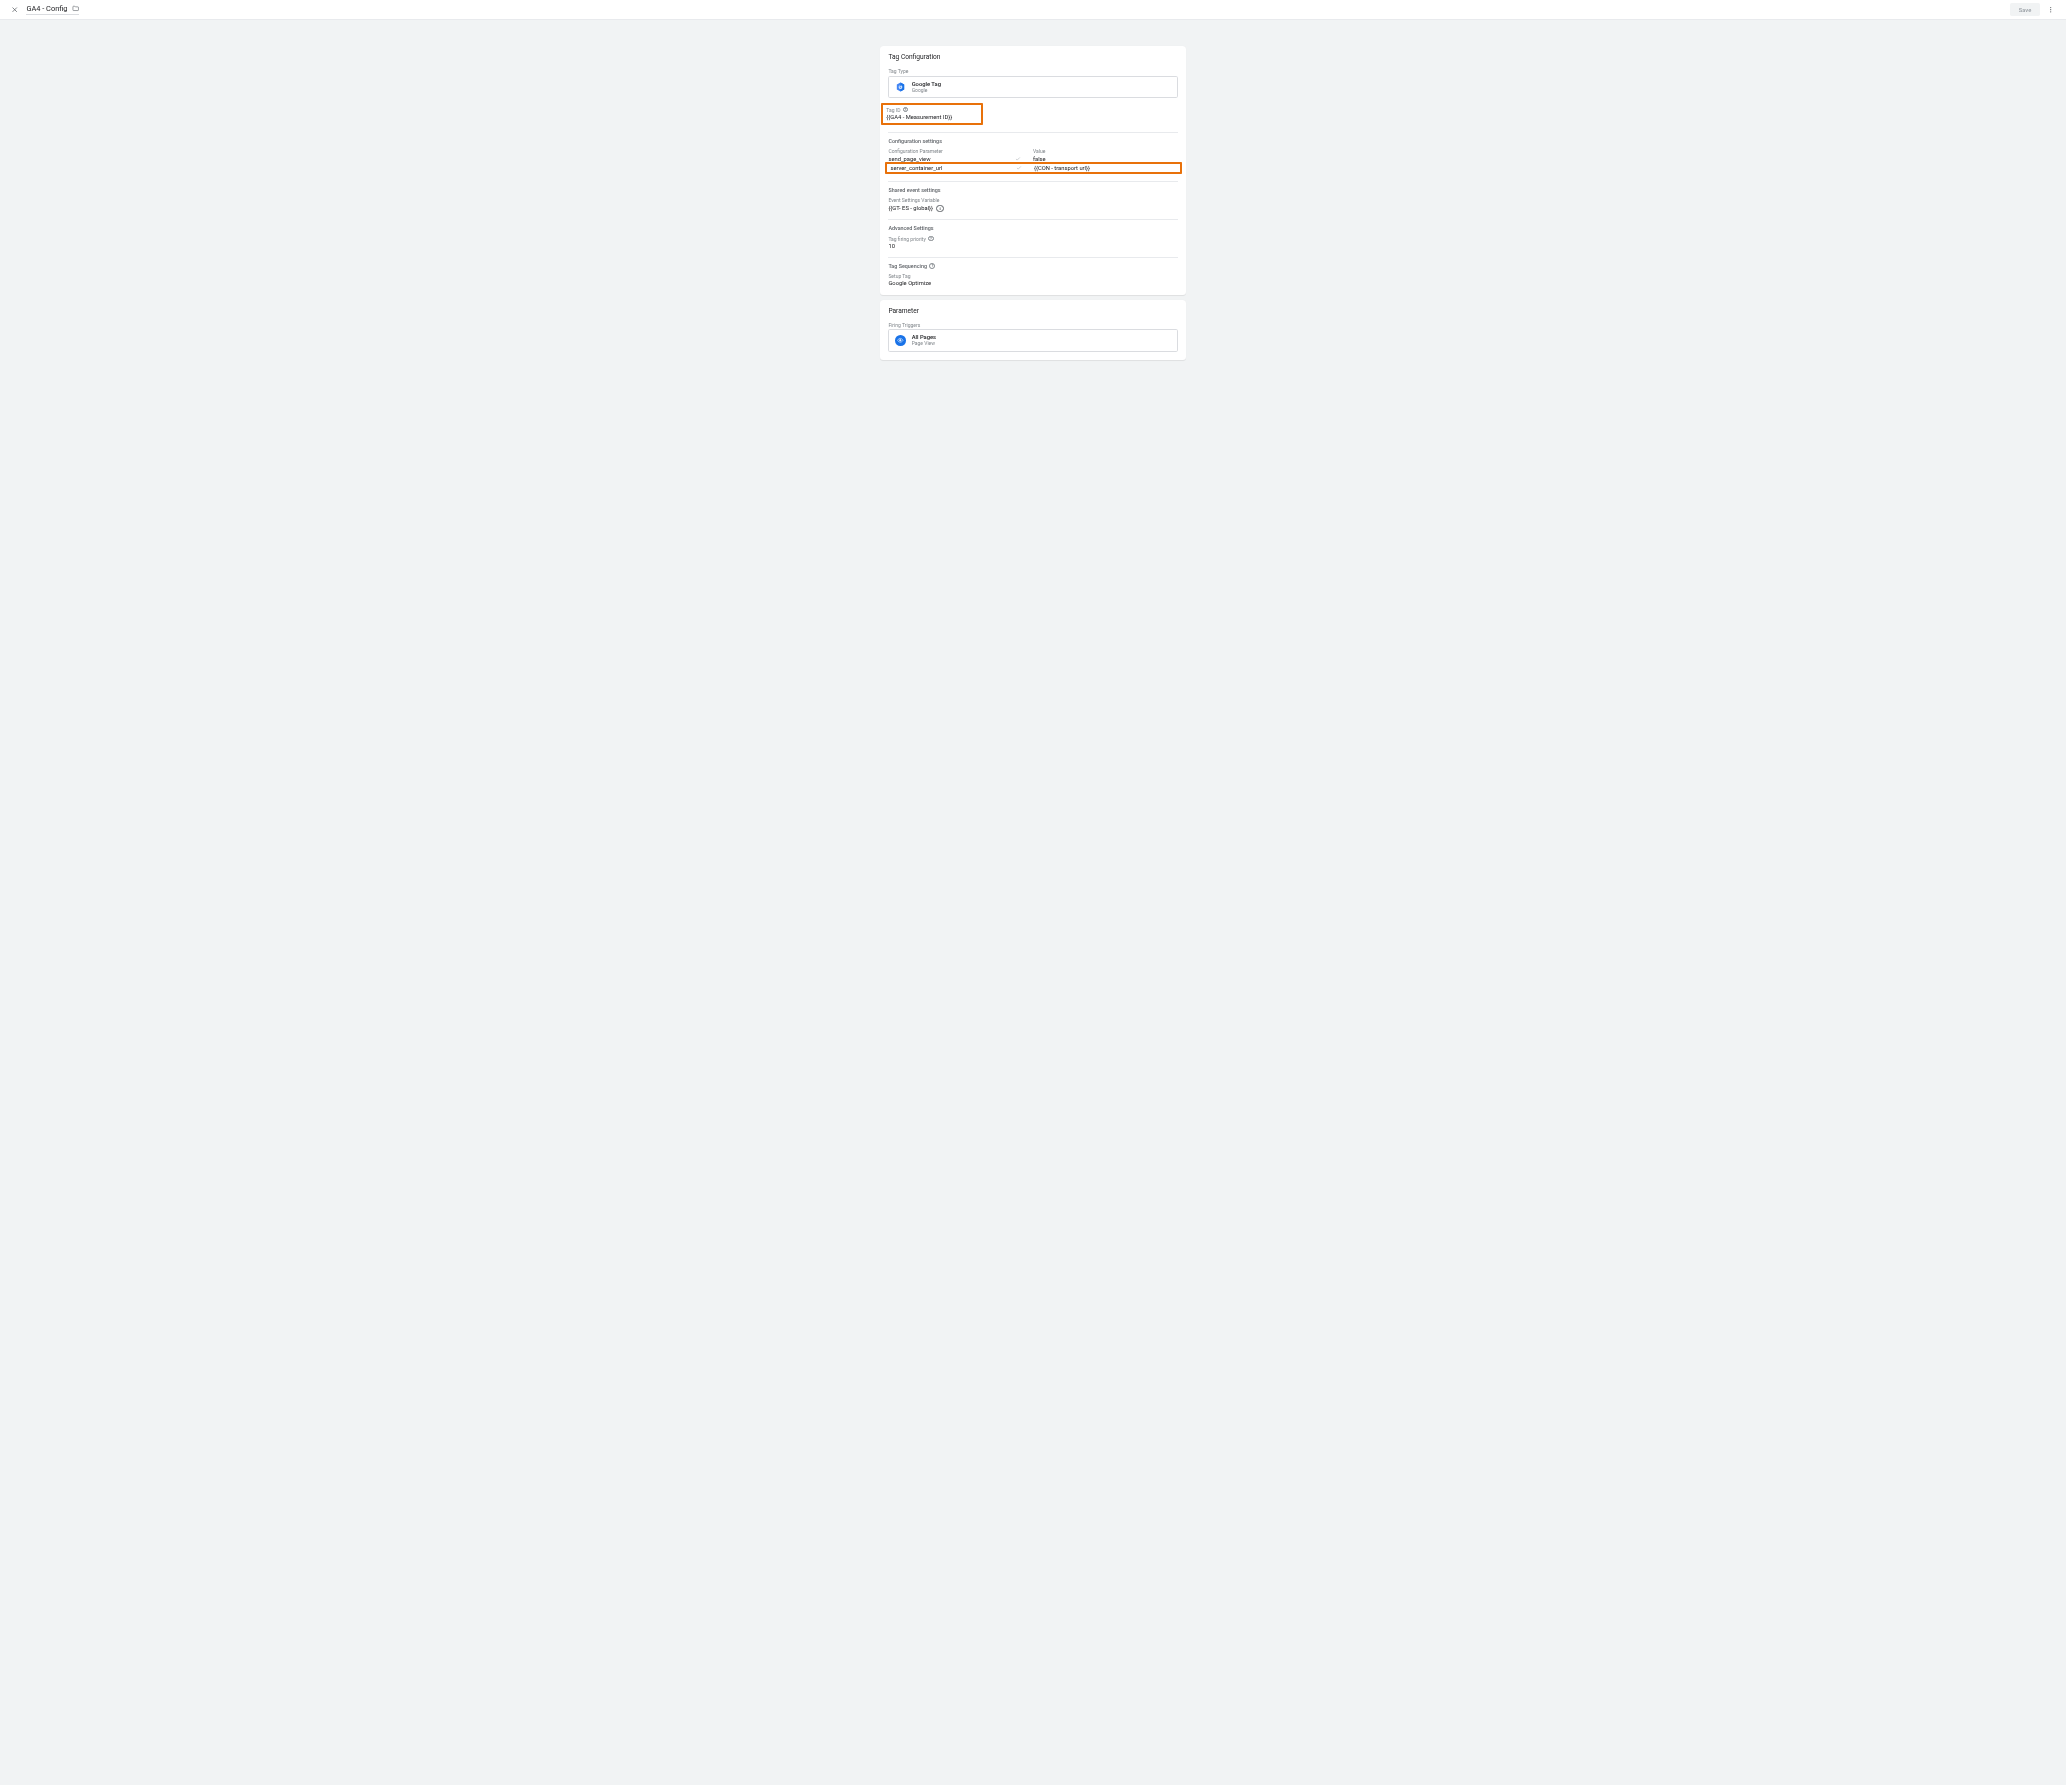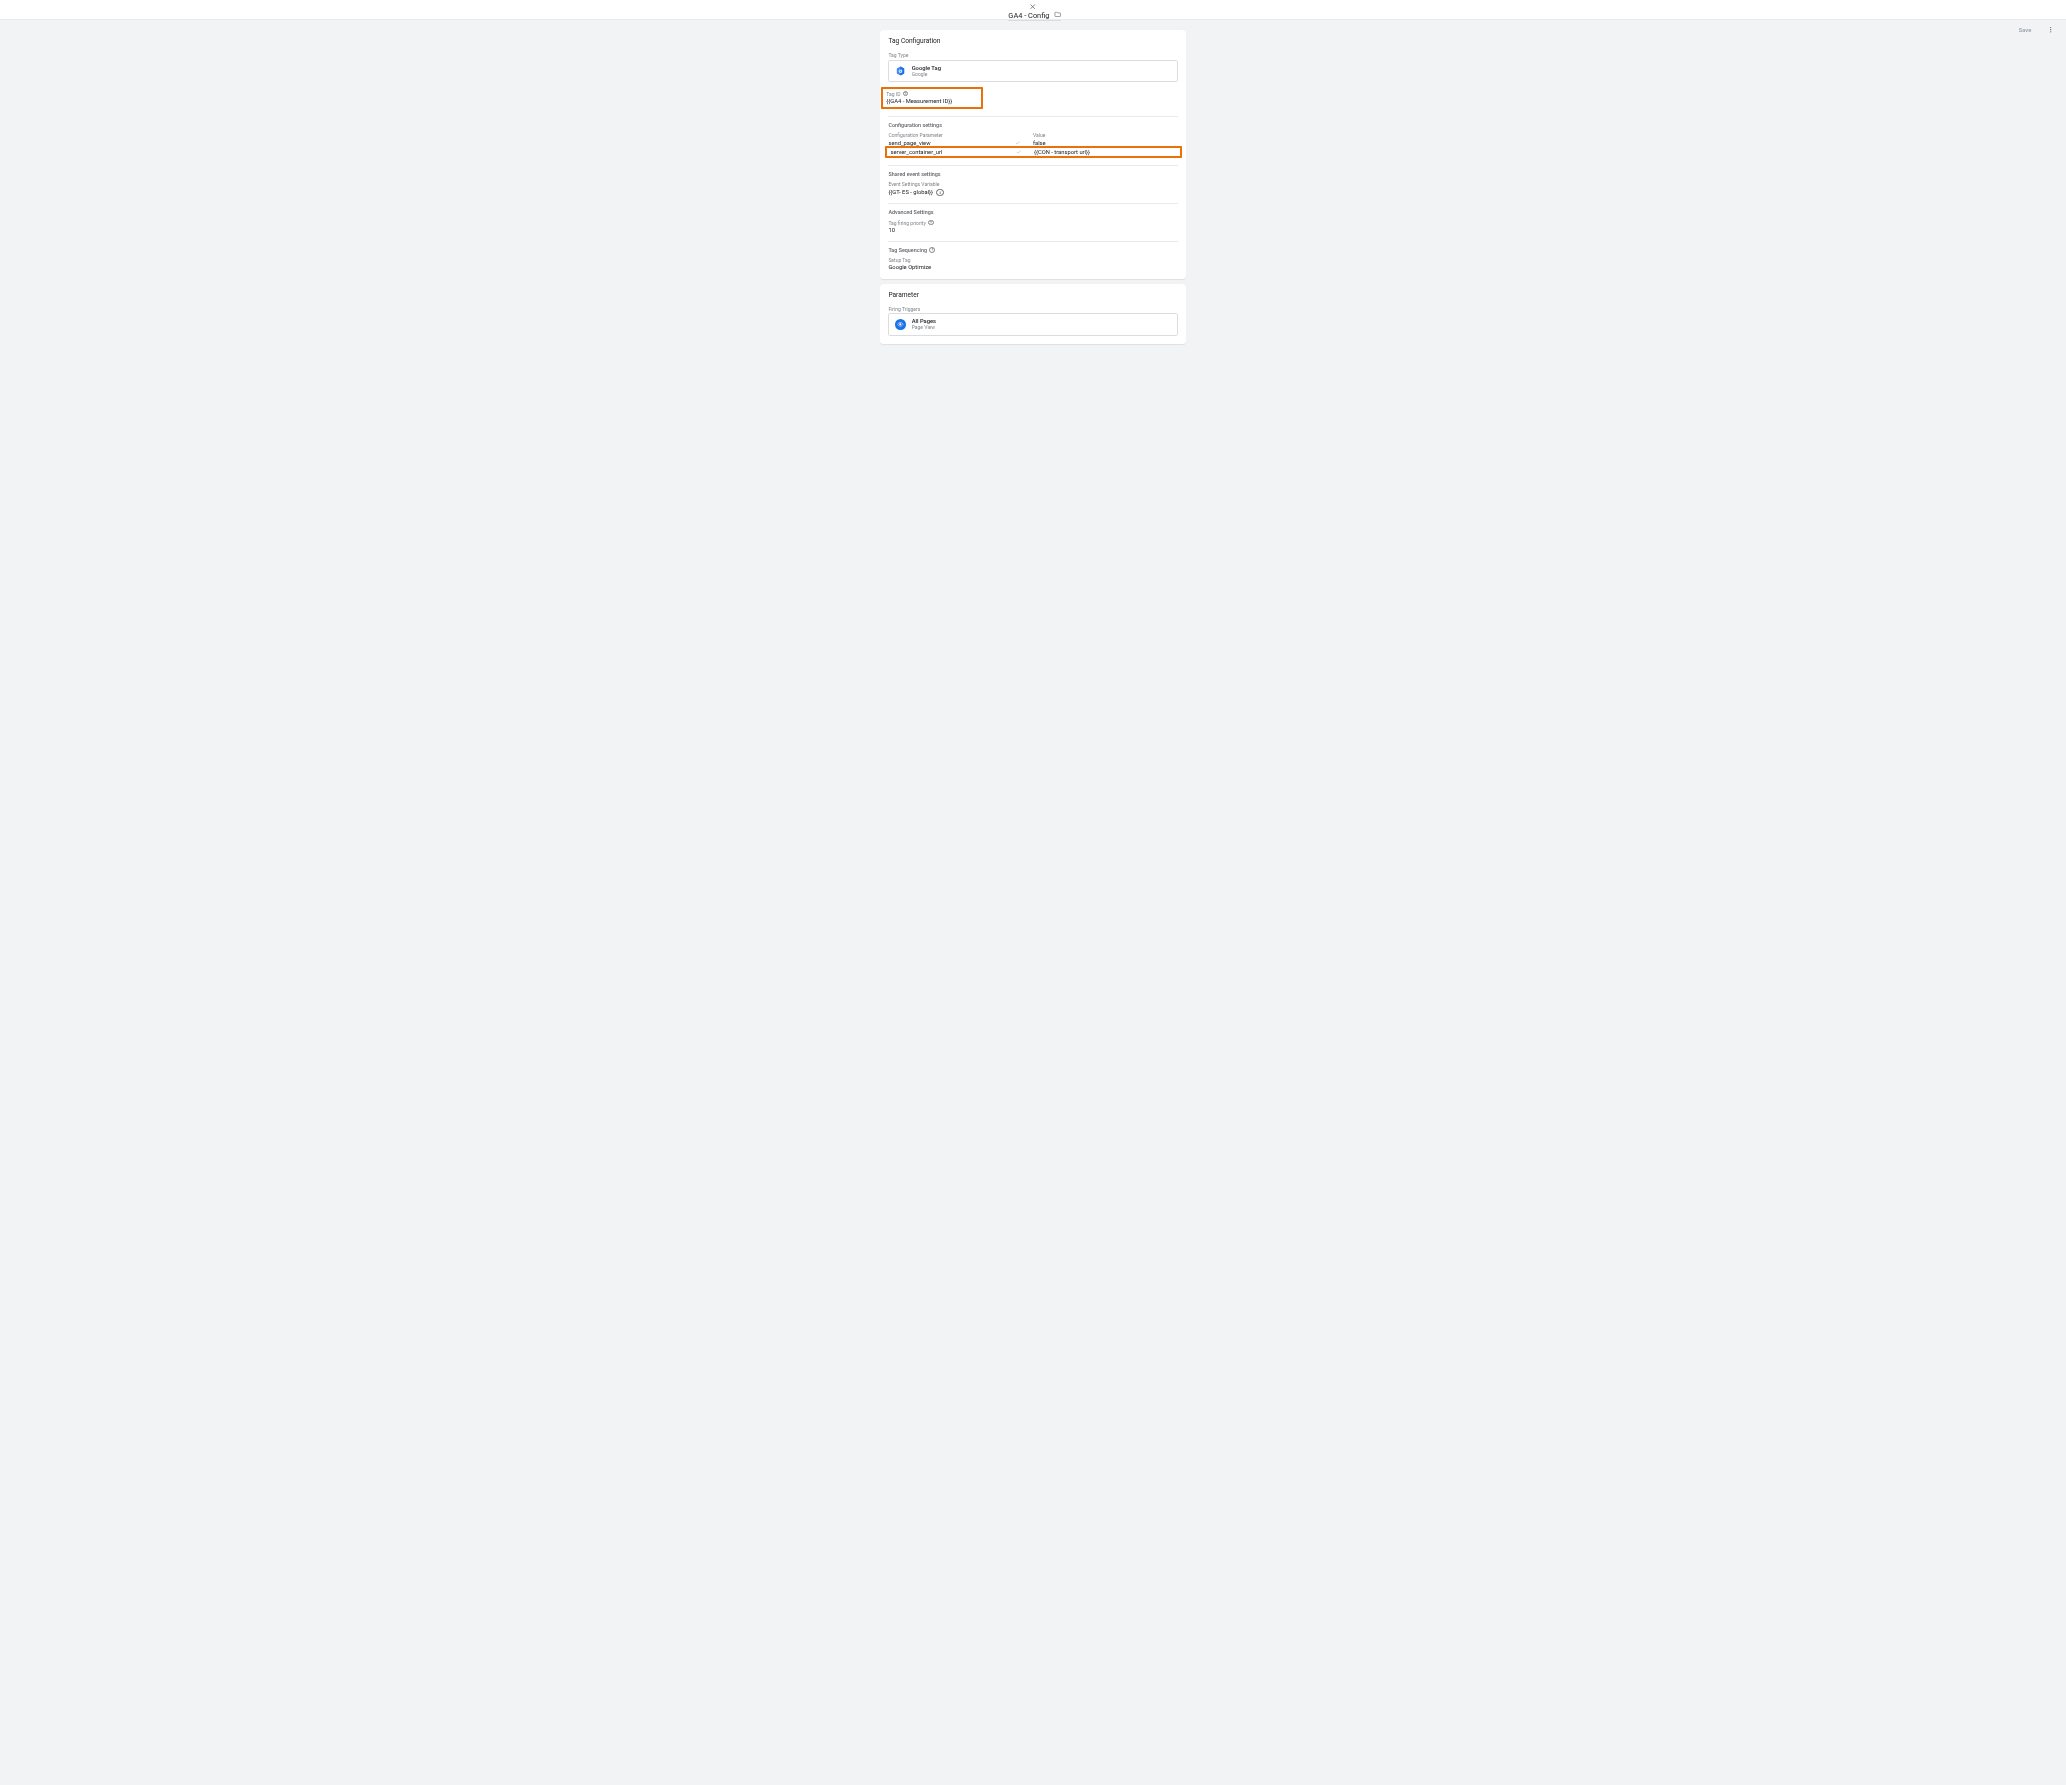--- a/index.html
+++ b/index.html
@@ -12,21 +12,20 @@
       background: #f1f3f4;
       color: #202124;
     }
     .header {
       background: #fff;
       display: flex;
       align-items: center;
       padding: 3.3px 6.6px;
       height: 20px;
       border-bottom: 0.4px solid #e8eaed;
-      flex-direction: column;
     }
     .close-btn {
       width: 16.5px;
       height: 16.5px;
       display: flex;
       align-items: center;
       justify-content: center;
       cursor: pointer;
       color: #5f6368;
       border-radius: 50%;
@@ -70,21 +69,21 @@
       height: 16.5px;
       display: flex;
       align-items: center;
       justify-content: center;
       cursor: pointer;
       color: #5f6368;
       border-radius: 50%;
     }
     .content {
       max-width: 314px;
-      margin: 10px auto;
+      margin: 26px auto;
       padding: 0 4.1px;
     }
     .card {
       background: #fff;
       border-radius: 3.3px;
       box-shadow: 0 0.4px 0.8px rgba(0,0,0,0.08);
       margin-bottom: 5px;
       padding: 7.4px 8.3px 8.3px 8.3px;
     }
     .card-title {

